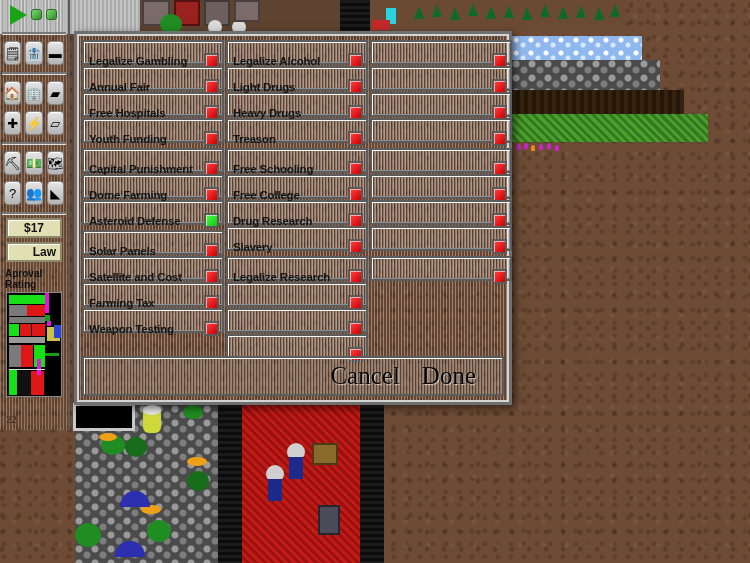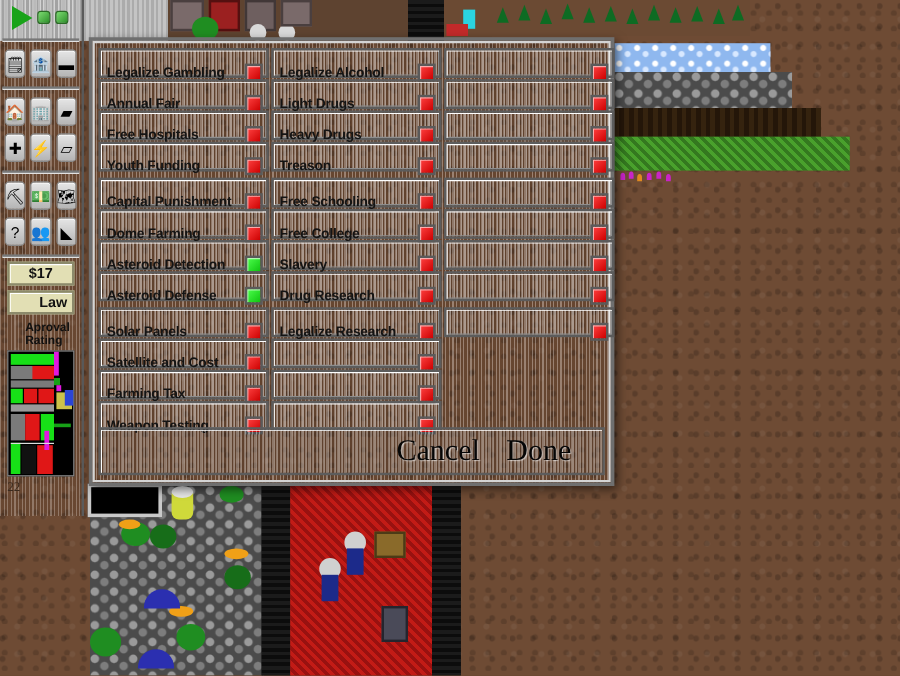--- a/index.html
+++ b/index.html
@@ -72,25 +72,25 @@
 
   
   .panelbox {
     margin:4px 6px; height:20px;
     background:#e2dfb4; border:2px solid #8c8a6b;
     box-shadow:inset 1px 1px 0 #fff;
     font-size:12px; font-weight:bold; color:#111;
     display:flex; align-items:center; justify-content:center;
   }
   .panelbox.right { justify-content:flex-end; padding-right:4px; }
-  .ratinglbl { font-size:10px; font-weight:bold; color:#111; padding:2px 0 2px 21px; }
+  .ratinglbl { font-size:10px; font-weight:bold; color:#111; padding:2px 0 2px 5px; }
   #ratingchart { margin:0 6px; width:56px; height:105px; background:#000;
      border:1px solid #888; position:relative; overflow:hidden; }
   #ratingchart i { position:absolute; display:block; }
-  .num22 { font-size:11px; color:#3a2a1e; padding:3px 0 0 6px; font-family:"Liberation Serif",serif;}
+  .num22 { font-size:11px; color:#3a2a1e; padding:16px 0 0 6px; font-family:"Liberation Serif",serif;}
 
   
   #dialog {
     position:absolute; left:74px; top:31px; width:438px; height:374px;
     background:linear-gradient(to bottom,#b9b9b9,#9d9d9d);
     background-image:repeating-linear-gradient(to right,rgba(255,255,255,.30) 0 1px,rgba(0,0,0,.07) 1px 3px);
     border:3px solid #6f6f6f;
     box-shadow:inset 0 0 0 2px #d4d4d4, 3px 3px 8px rgba(0,0,0,.55);
     padding:6px 5px;
   }
@@ -294,24 +294,20 @@
         <div class="grp">
           <div class="lawrow">
             <span class="lawlbl">Capital Punishment</span>
             <span class="led off"></span>
           </div>
           <div class="lawrow">
             <span class="lawlbl">Dome Farming</span>
             <span class="led off"></span>
           </div>
           <div class="lawrow">
-            <span class="lawlbl">Asteroid Detection</span>
-            <span class="led on"></span>
-          </div>
-          <div class="lawrow">
             <span class="lawlbl">Asteroid Defense</span>
             <span class="led on"></span>
           </div>
         </div>
         <div class="grp">
           <div class="lawrow">
             <span class="lawlbl">Solar Panels</span>
             <span class="led off"></span>
           </div>
           <div class="lawrow">
@@ -350,25 +346,25 @@
         <div class="grp">
           <div class="lawrow">
             <span class="lawlbl">Free Schooling</span>
             <span class="led off"></span>
           </div>
           <div class="lawrow">
             <span class="lawlbl">Free College</span>
             <span class="led off"></span>
           </div>
           <div class="lawrow">
+            <span class="lawlbl">Drug Research</span>
+            <span class="led off"></span>
+          </div>
+          <div class="lawrow">
             <span class="lawlbl">Slavery</span>
-            <span class="led off"></span>
-          </div>
-          <div class="lawrow">
-            <span class="lawlbl">Drug Research</span>
             <span class="led off"></span>
           </div>
         </div>
         <div class="grp">
           <div class="lawrow">
             <span class="lawlbl">Legalize Research</span>
             <span class="led off"></span>
           </div>
           <div class="lawrow">
             <span class="lawlbl"></span>

